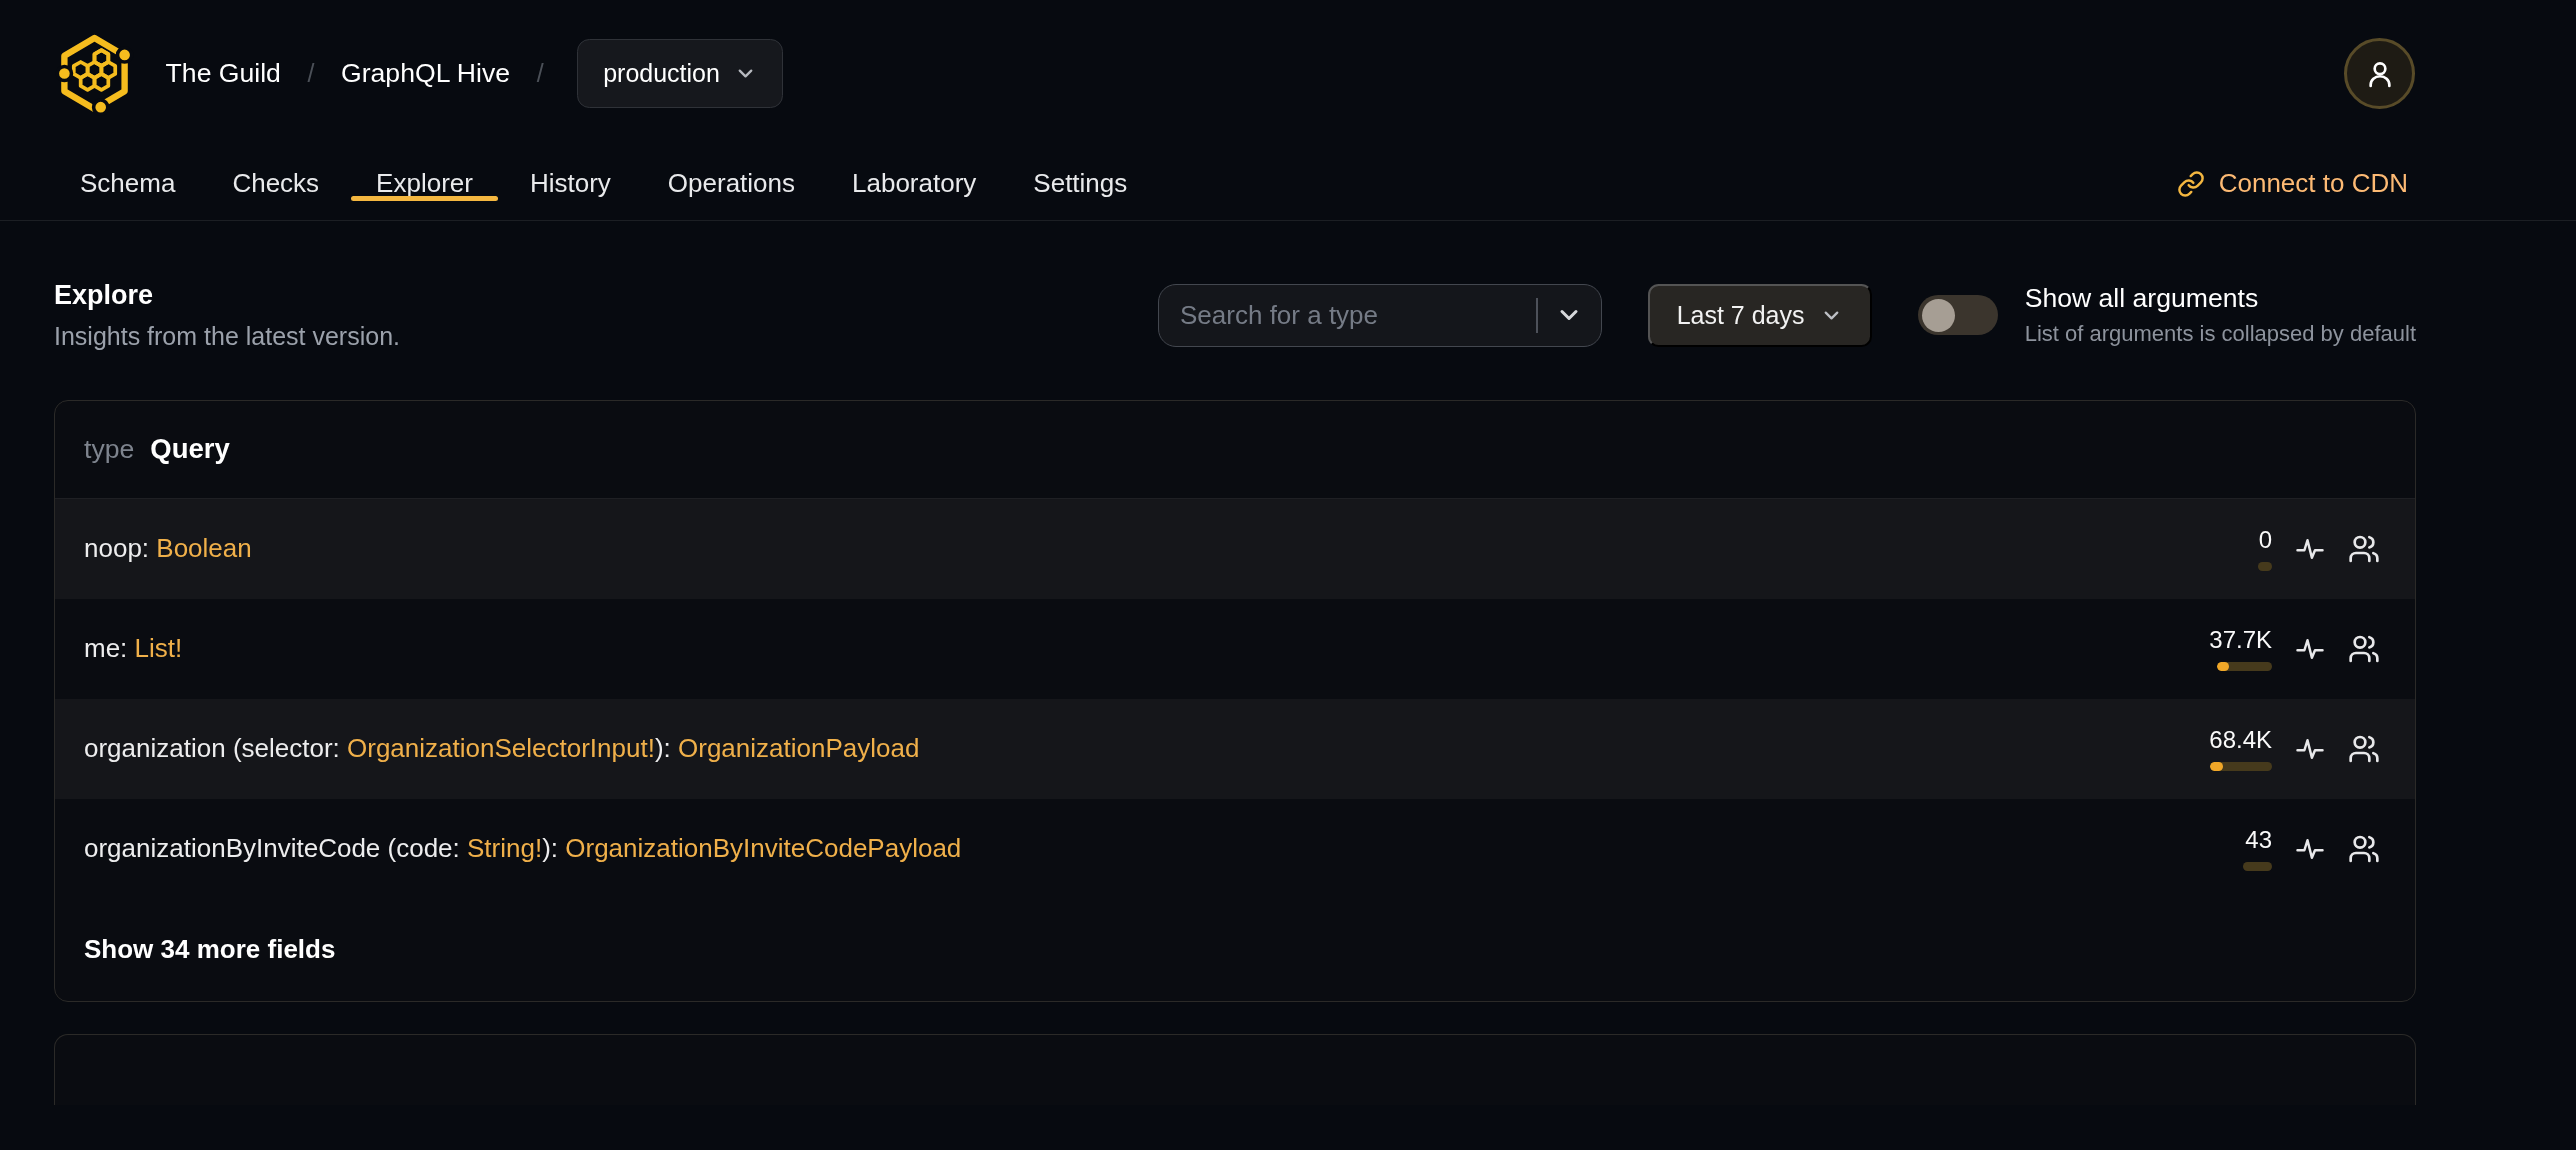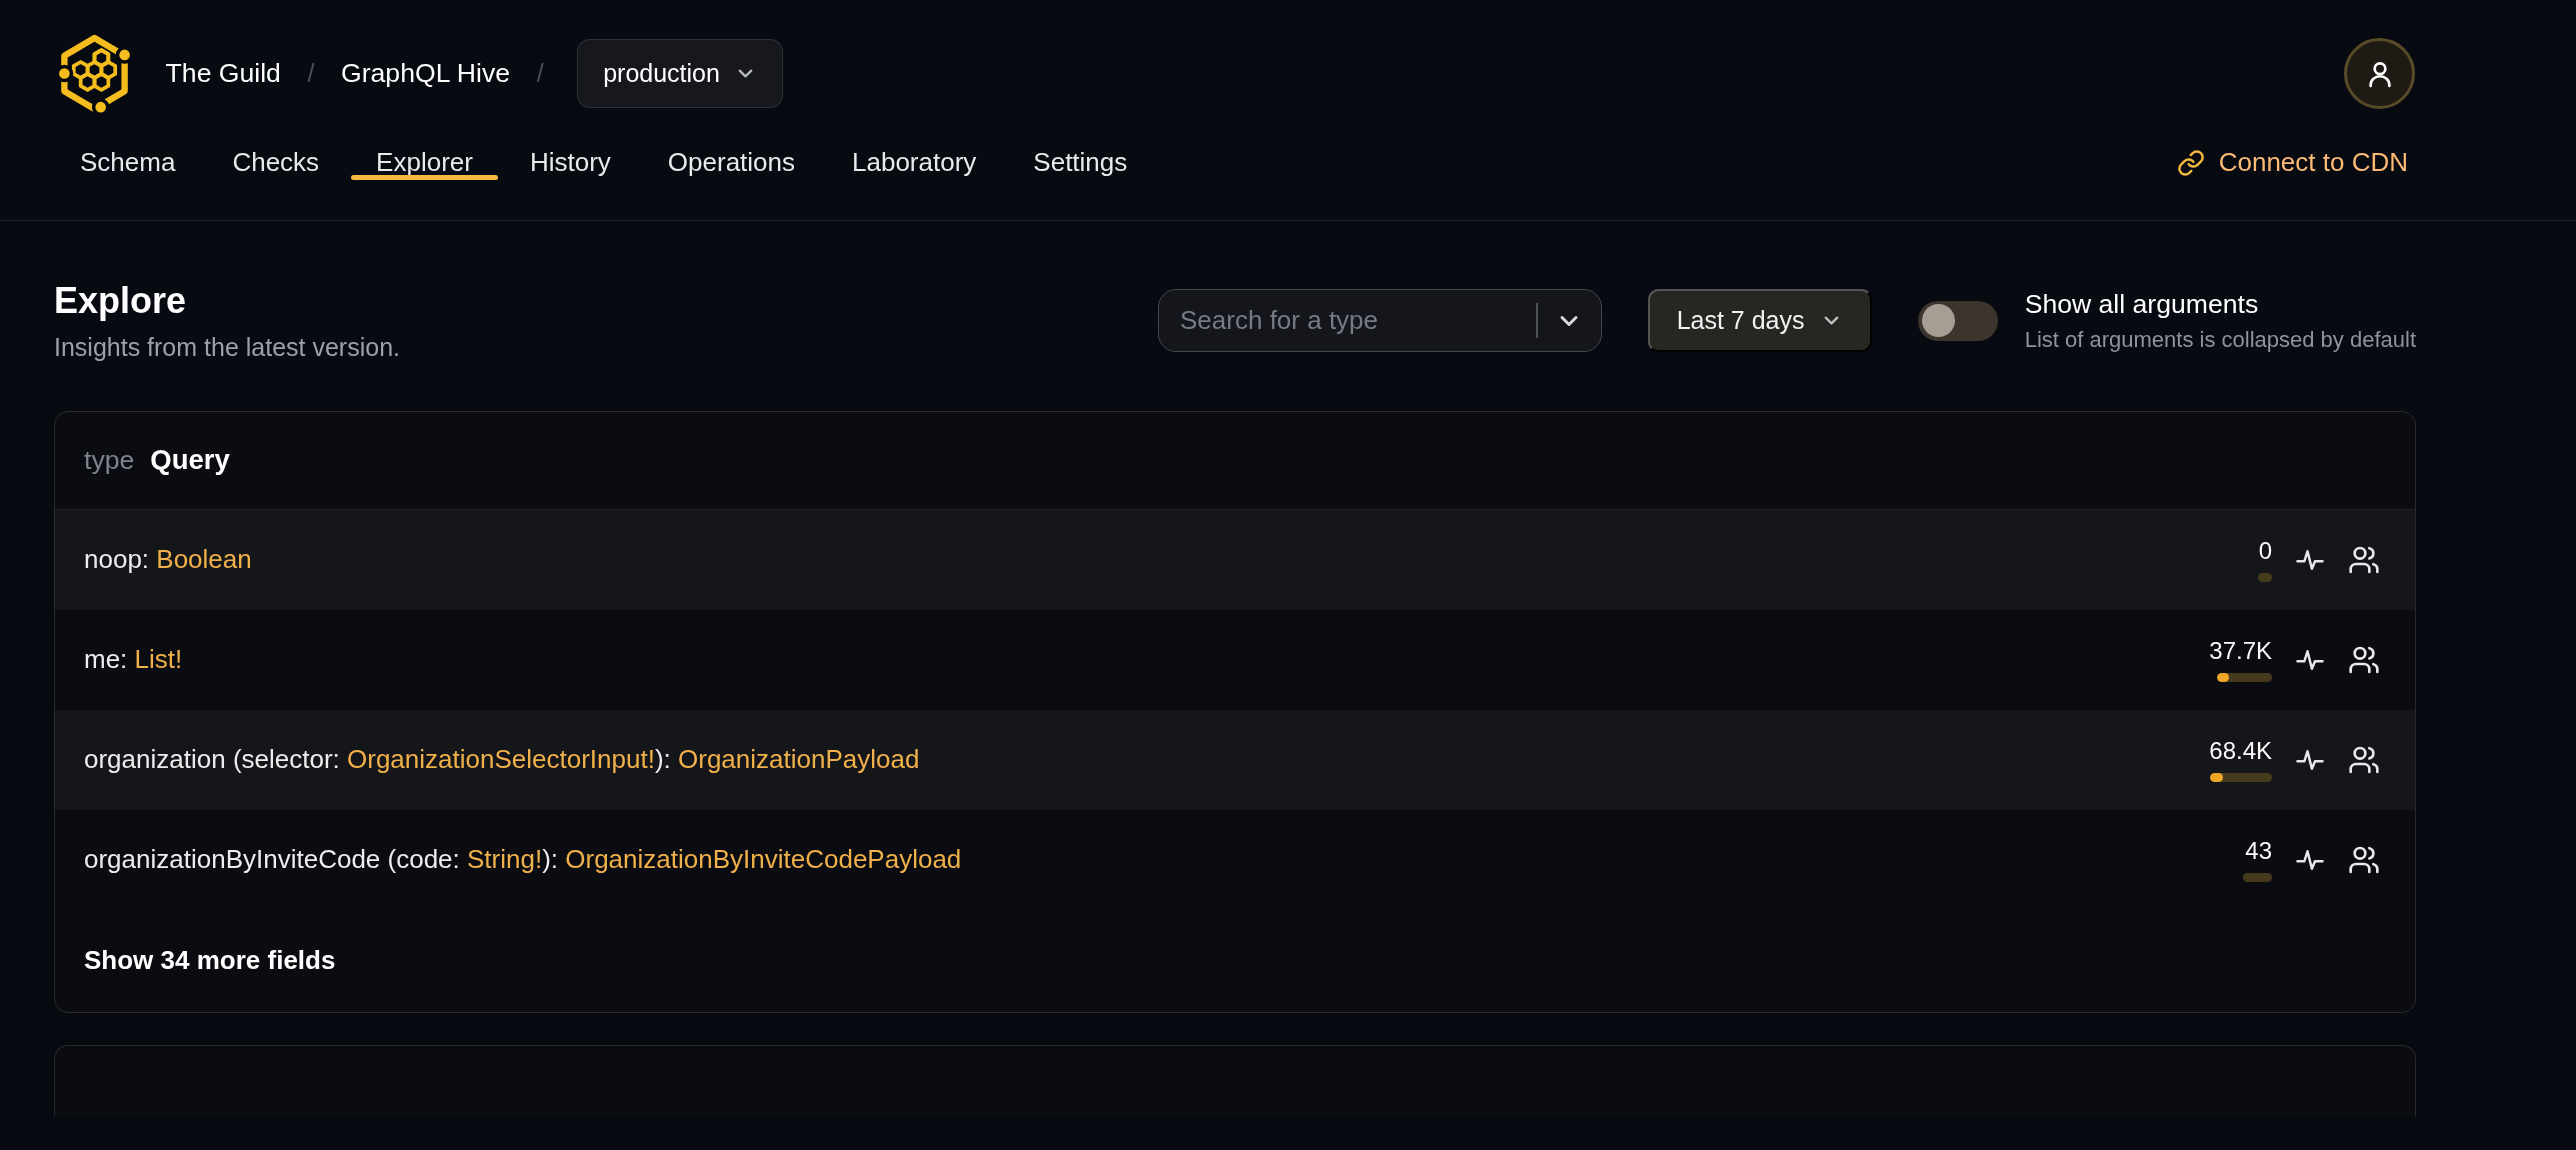--- a/index.html
+++ b/index.html
@@ -23,36 +23,36 @@
     background:#16181d; border:1.8px solid #2f3238;
     font-size:25px; color:#ffffff; cursor:pointer;
   }
   .avatar {
     margin-left:auto; width:71px; height:71px; border-radius:50%;
     background:#1e1b14; border:3.5px solid #584b28;
     display:flex; align-items:center; justify-content:center; cursor:pointer;
   }
 
   
-  .nav { display:flex; align-items:flex-start; height:74px; padding:0 168px 0 55px;
+  .nav { display:flex; align-items:center; height:74px; padding:0 168px 0 55px;
          border-bottom:1.8px solid #1c1f24; }
   .tabs { display:flex; gap:7px; }
   .tab { display:flex; align-items:center; padding:0 25px; font-size:26px; color:#e9eaec;
          position:relative; cursor:pointer; white-space:nowrap; }
   .tab.active::after {
     content:""; position:absolute; left:0; right:0; bottom:-1.8px; height:5.3px;
     background:#f4b740; border-radius:3.5px;
   }
   .cdn-link { margin-left:auto; display:flex; align-items:center; gap:14px;
               color:#fdba74; font-size:26px; cursor:pointer; }
 
   
   .main { padding:0 160px 0 54px; }
   .heading-row { margin-top:59px; display:flex; align-items:center; }
-  .page-title { font-size:36px; font-weight:bold; color:#ffffff; }
+  .page-title { font-size:27px; font-weight:bold; color:#ffffff; }
   .page-subtitle { margin-top:10.6px; font-size:25px; color:#9ba1ab; }
   .controls { margin-left:auto; display:flex; align-items:center; }
   .search-box {
     width:444px; height:63px; border-radius:18px; border:1.8px solid #43474f;
     background:#14161b; display:flex; align-items:center; padding:0 17.7px 0 21px;
   }
   .search-ph { flex:1; font-size:26px; color:#757b86; }
   .search-div { width:1.8px; height:35px; background:#4d515a; margin:0 17.7px 0 8.9px; }
   .period-btn {
     margin-left:46px; height:63px; padding:0 26.6px; border-radius:10.6px;

